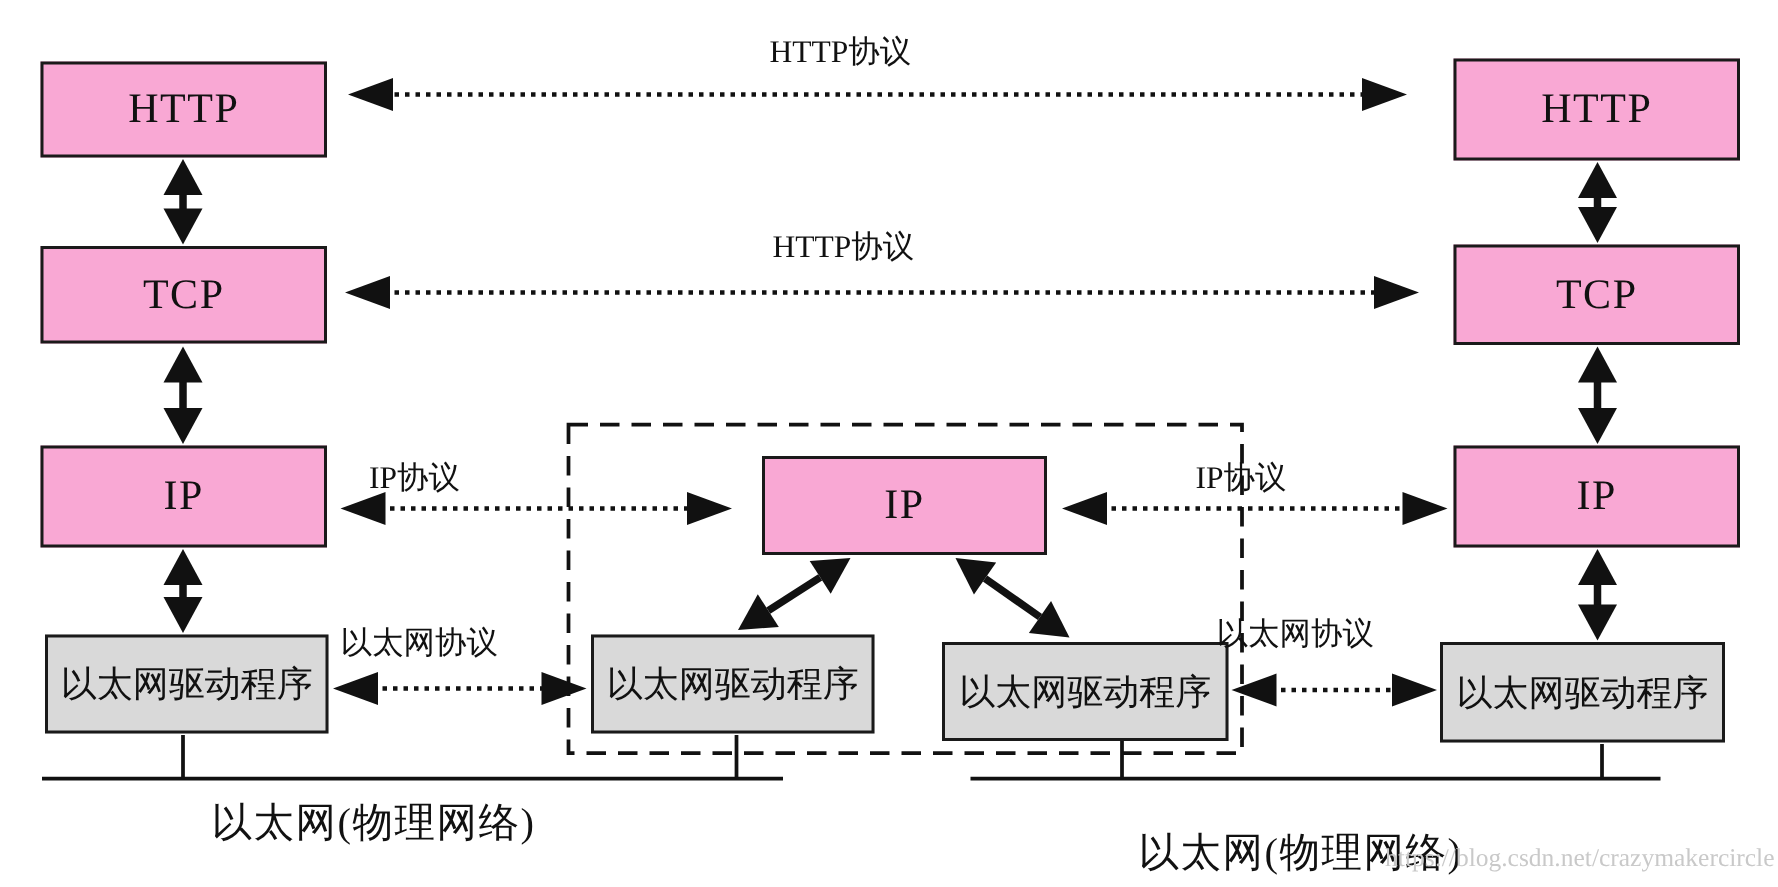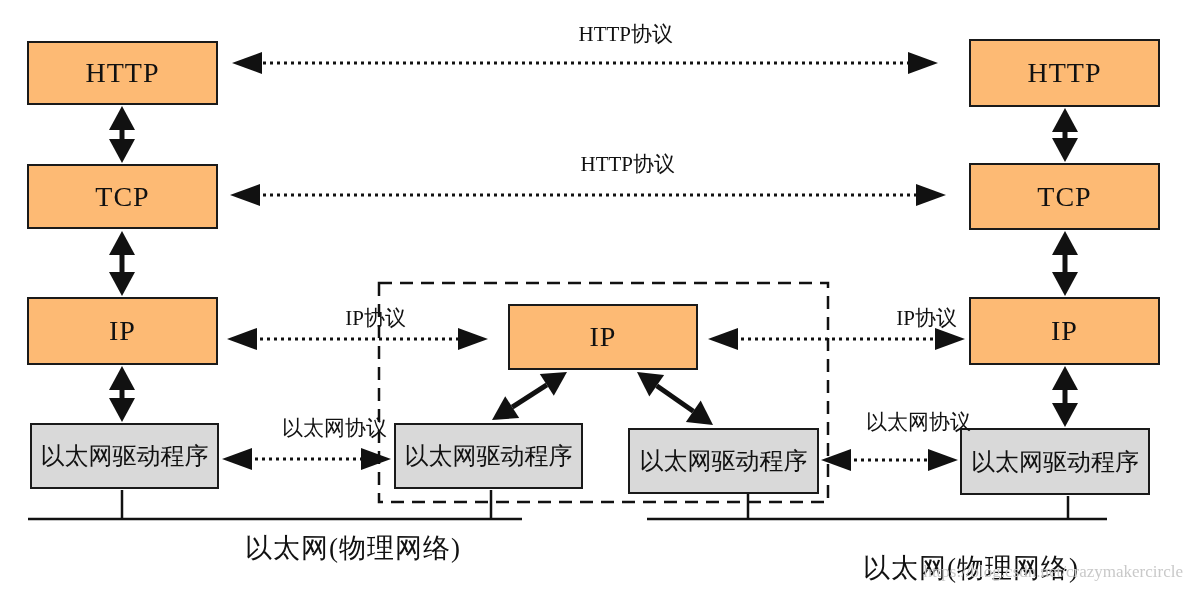--- a/index.html
+++ b/index.html
@@ -3,25 +3,25 @@
 <meta charset="utf-8">
 <style>
   html,body{margin:0;padding:0;background:#ffffff;}
   .canvas{
     position:relative;width:1185px;height:591px;background:#ffffff;overflow:hidden;
     font-family:"Liberation Serif","DejaVu Serif",serif;color:#111;
   }
   .layer{position:absolute;left:0;top:0;width:1185px;height:591px;}
   .box{
     position:absolute;display:flex;align-items:center;justify-content:center;
-    border:2.5px solid #1a1a1a;background:#fdba74;box-sizing:border-box;
+    border:2.5px solid #1a1a1a;background:#f9a8d4;box-sizing:border-box;
     font-size:28px;letter-spacing:1px;white-space:nowrap;
   }
   .box.gray{background:#d9d9d9;font-size:24px;letter-spacing:0;}
-  .lbl{position:absolute;text-align:right;white-space:nowrap;}
+  .lbl{position:absolute;text-align:left;white-space:nowrap;}
   
   .b-lhttp{left:27px;top:41px;width:191px;height:64px}
   .b-ltcp{left:27px;top:164px;width:191px;height:65px}
   .b-lip{left:27px;top:297px;width:191px;height:68px}
   .b-leth{left:30px;top:423px;width:189px;height:66px}
   .b-mip{left:508px;top:304px;width:190px;height:66px}
   .b-metl{left:394px;top:423px;width:189px;height:66px}
   .b-metr{left:628px;top:428px;width:191px;height:66px}
   .b-rhttp{left:969px;top:39px;width:191px;height:68px}
   .b-rtcp{left:969px;top:163px;width:191px;height:67px}

